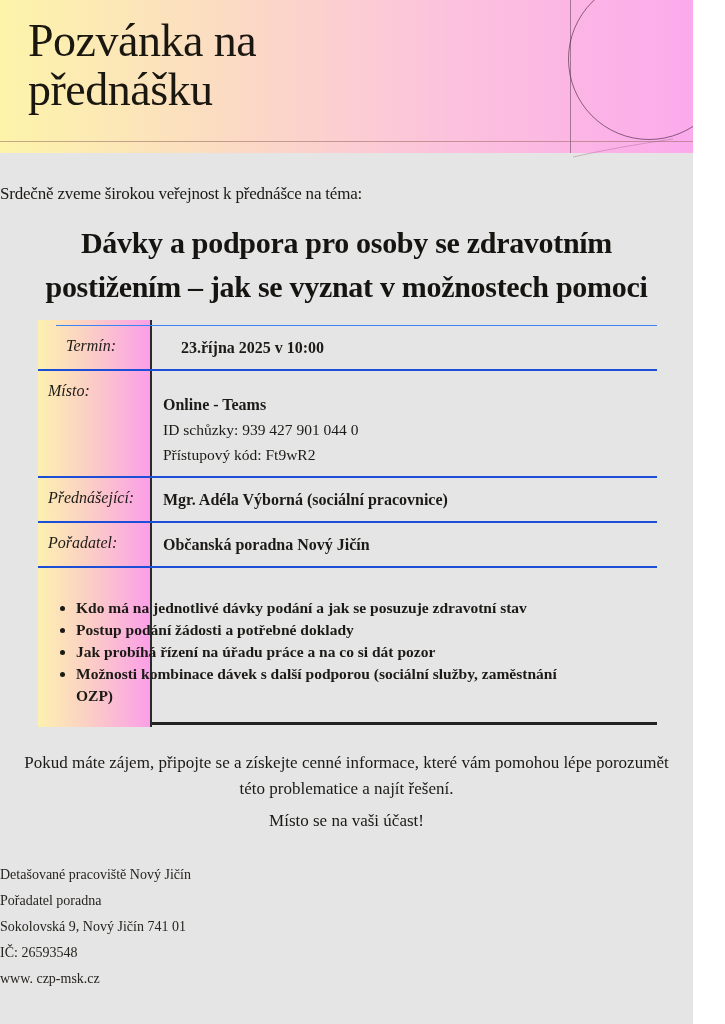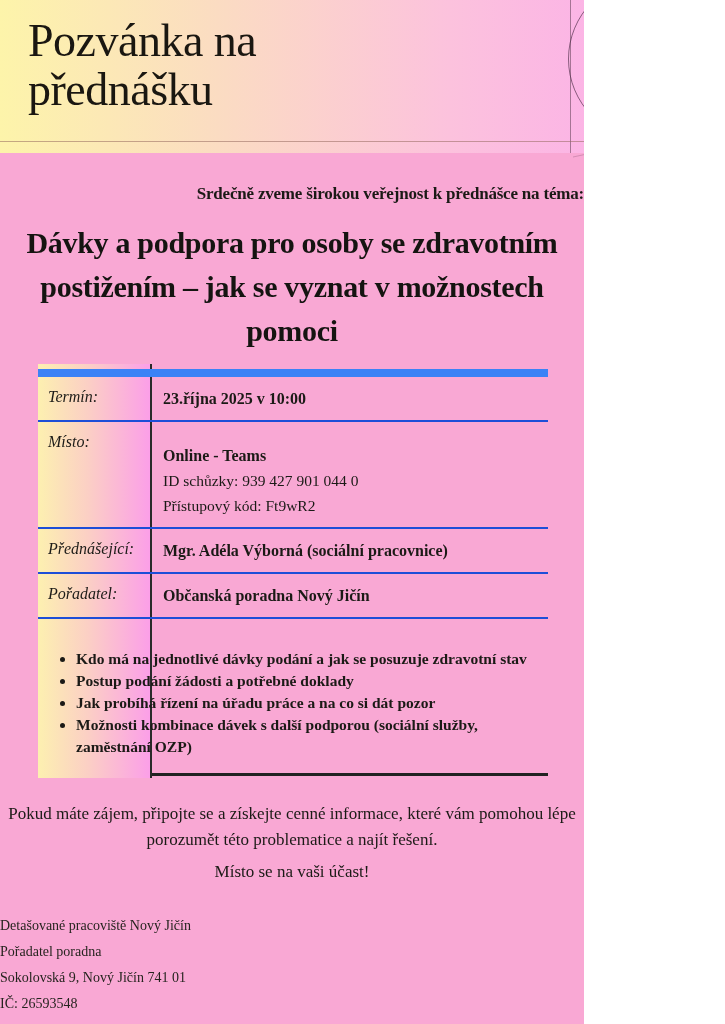--- a/index.html
+++ b/index.html
@@ -1,20 +1,20 @@
 <!DOCTYPE html>
 <html><head>
 <meta charset="utf-8">
 <style>
   html,body{margin:0;padding:0;background:#ffffff;}
   .page{
     position:relative;
-    width:584px;height:1024px;
+    width:693px;height:1024px;
     overflow:hidden;
-    background:#f9a8d4;
+    background:#e5e5e5;
     font-family:"Liberation Serif","DejaVu Serif",serif;
     color:#1b1a16;
   }
   
   .banner{
     position:relative;
     width:725px;height:153px;
     background:linear-gradient(90deg,#fdf4aa 0%,#fbdcc2 30%,#fcc2dd 62%,#fba7ee 100%);
   }
   .banner h1{
@@ -42,23 +42,23 @@
     border:1px solid rgba(60,30,55,0.6);
     border-radius:50%;
   }
   .decor-arc{
     position:absolute;left:555px;top:128px;
     width:130px;height:32px;
   }
   
   .intro{
     margin-top:31px;
-    text-align:right;
+    text-align:left;
     font-size:17px;
-    font-weight:700;
+    font-weight:400;
     letter-spacing:-0.2px;
   }
   .lecture-title{
     margin-top:17px;
     text-align:center;
     font-size:30px;
     font-weight:700;
     line-height:44px;
     letter-spacing:-0.3px;
     color:#151411;
@@ -73,21 +73,21 @@
     position:absolute;left:0;top:-5px;bottom:-5px;
     width:112px;
     background:linear-gradient(90deg,#fdf0b0 0%,#fbcfc5 45%,#fb9fe8 100%);
     border-right:2px solid #2a2a2a;
   }
   .drow{
     position:relative;
     display:flex;
     border-top:2px solid #1d4ed8;
   }
-  .drow.first{border-top:8px solid #3b82f6;}
+  .drow.first{border-top:1px solid #3b82f6;margin-left:18px;}
   .dlabel{
     flex:0 0 114px;
     box-sizing:border-box;
     padding:10px 6px 8px 10px;
     font-style:italic;
     font-size:16px;
     line-height:20px;
     color:#1d1c18;
   }
   .dvalue{

